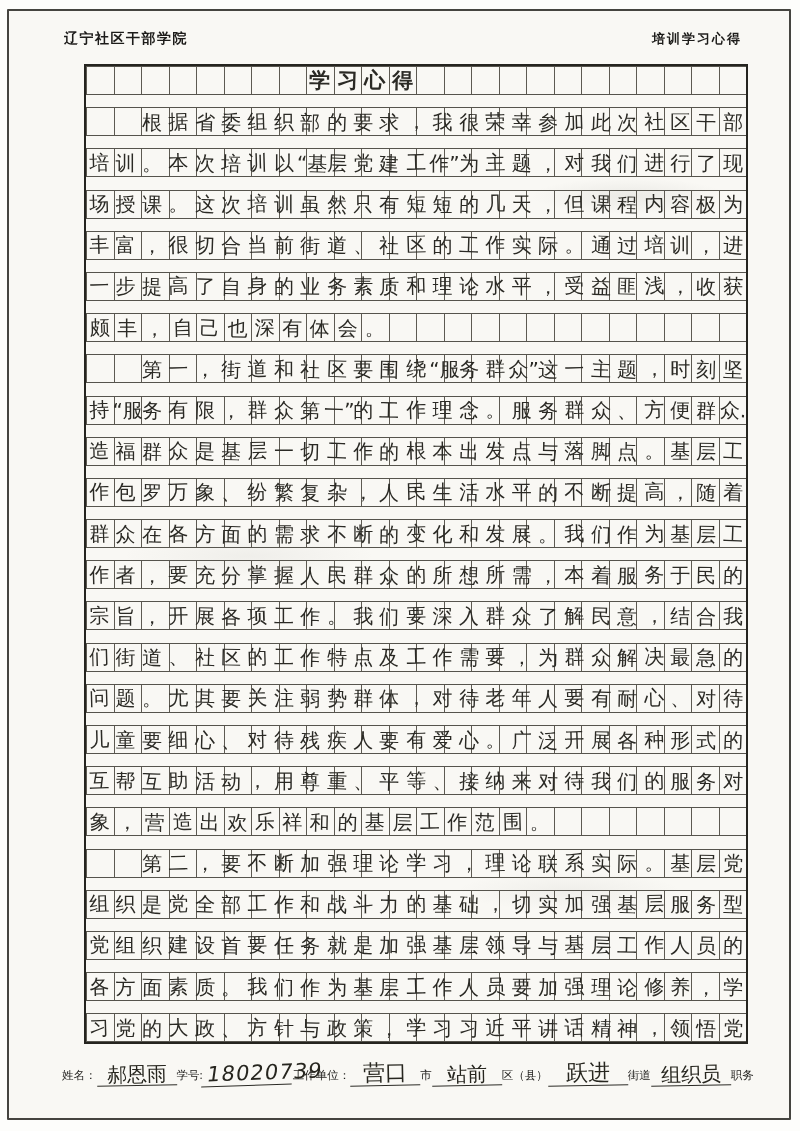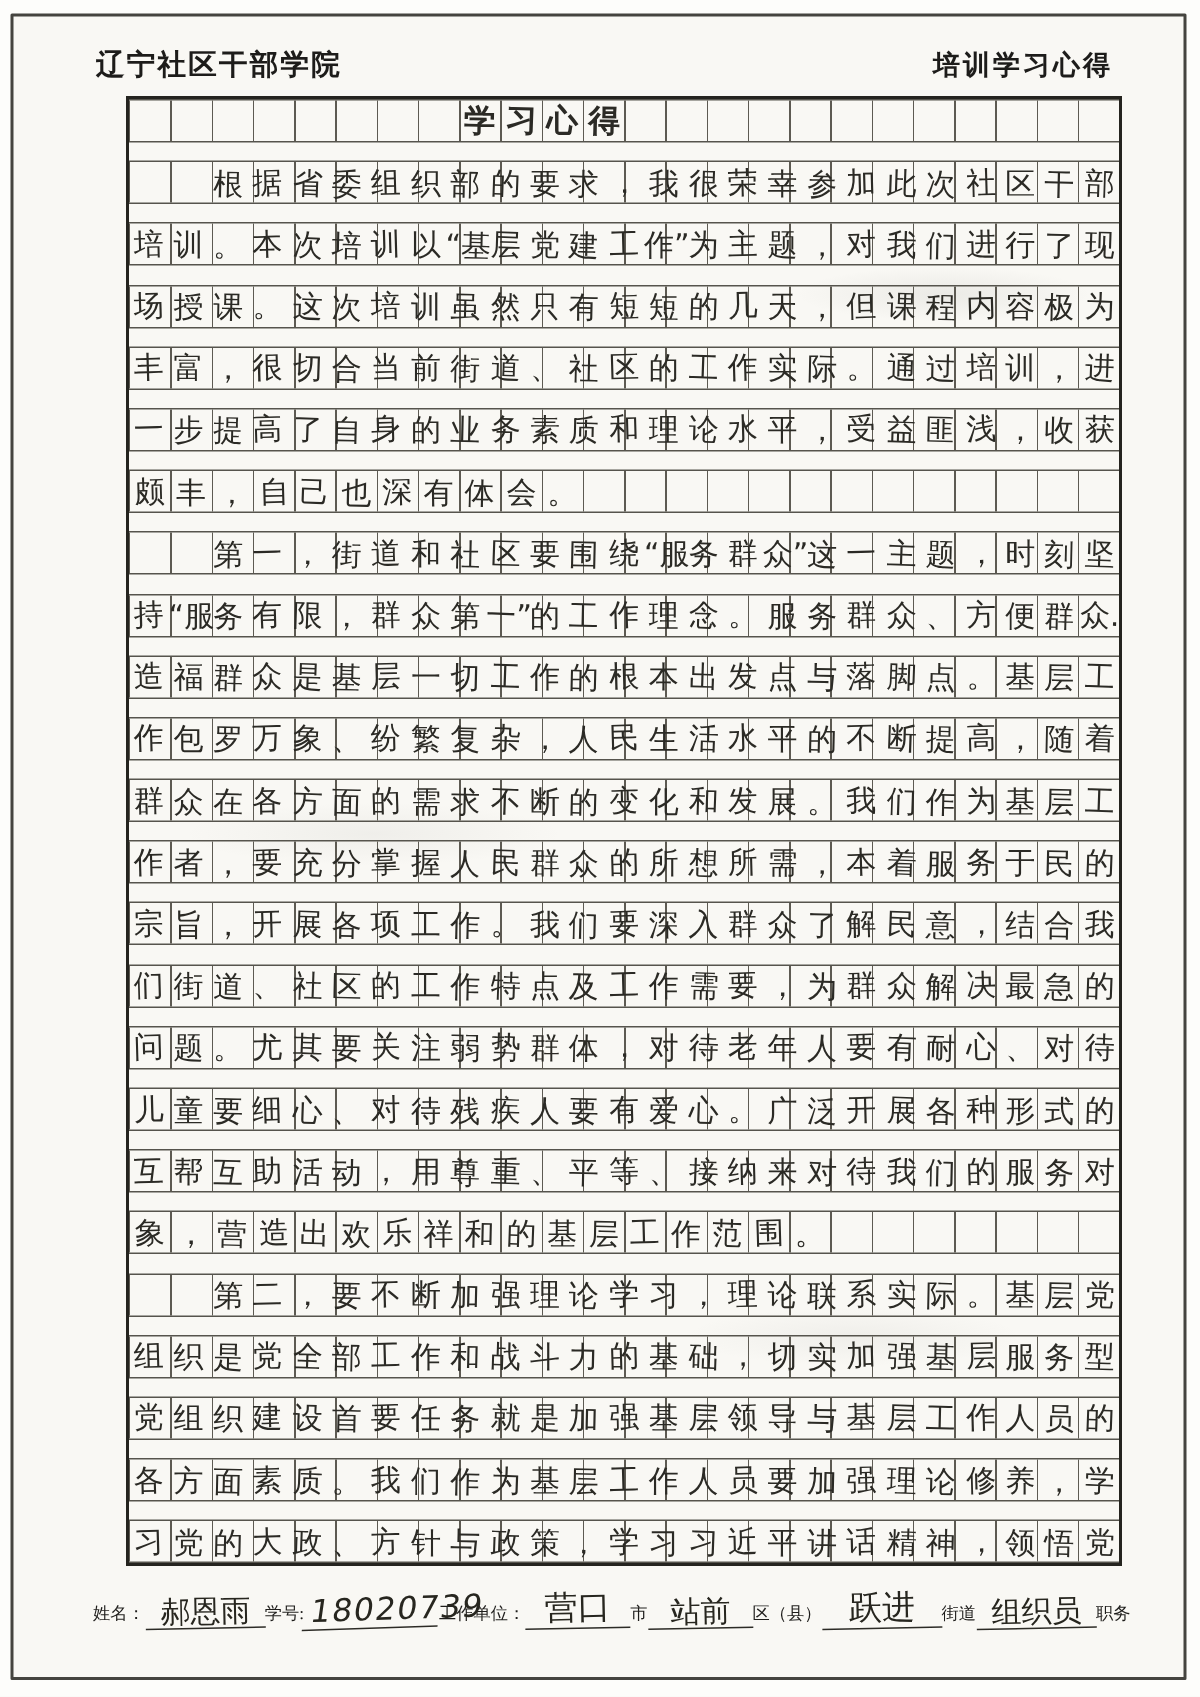--- a/index.html
+++ b/index.html
@@ -18,22 +18,22 @@
       radial-gradient(ellipse 180px 30px at 240px 545px, rgba(110,110,104,.07), transparent 70%),
       radial-gradient(ellipse 160px 28px at 560px 880px, rgba(110,110,104,.07), transparent 70%),
       #f9f8f4;
   }
   
   .page-header{
     position:absolute;left:64px;right:58px;top:30px;
     display:flex;justify-content:space-between;align-items:baseline;
     font-family:"DejaVu Serif",serif;color:#1d1c1a;
   }
-  .hdr-left{font-size:19px;letter-spacing:1.5px;font-weight:bold;}
-  .hdr-right{font-size:18px;letter-spacing:2px;font-weight:bold;}
+  .hdr-left{font-size:14px;letter-spacing:1.5px;font-weight:bold;}
+  .hdr-right{font-size:13px;letter-spacing:2px;font-weight:bold;}
   
   .grid{
     position:absolute;left:84px;top:64px;width:660px;
     border:2px solid #25241f;
     background:transparent;
   }
   .m-row{
     height:27px;margin-bottom:12.2px;
     border-top:1px solid #56544d;border-bottom:1px solid #56544d;
     display:flex;align-items:center;

